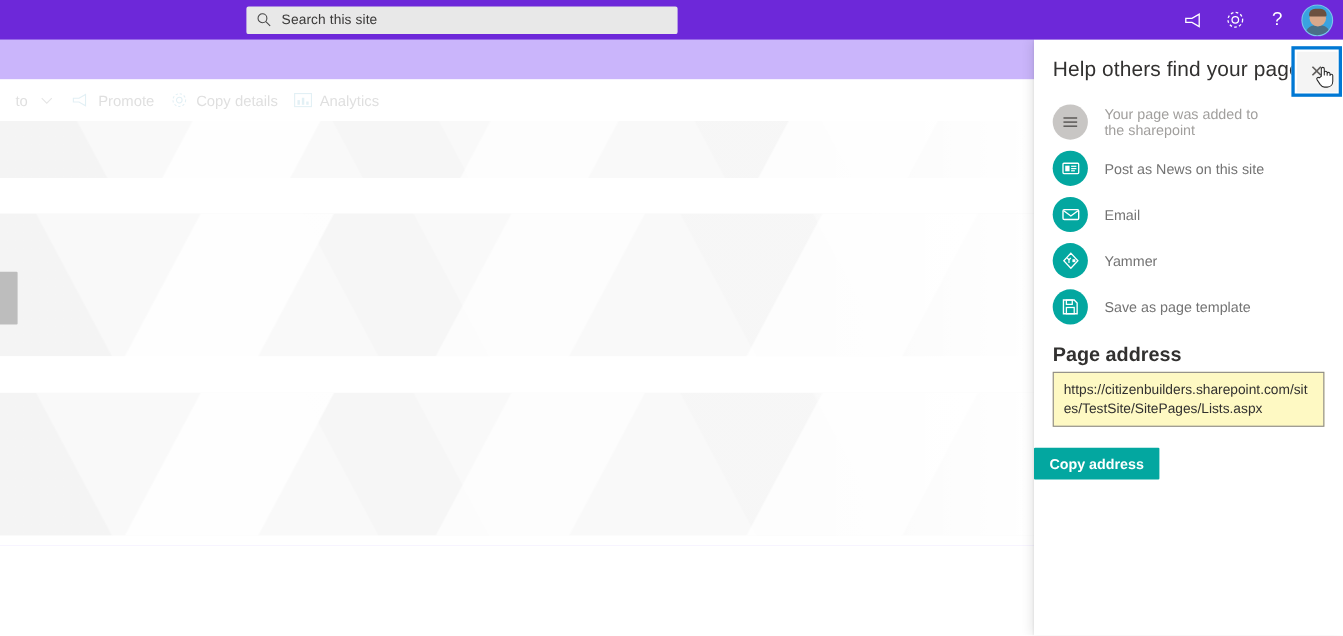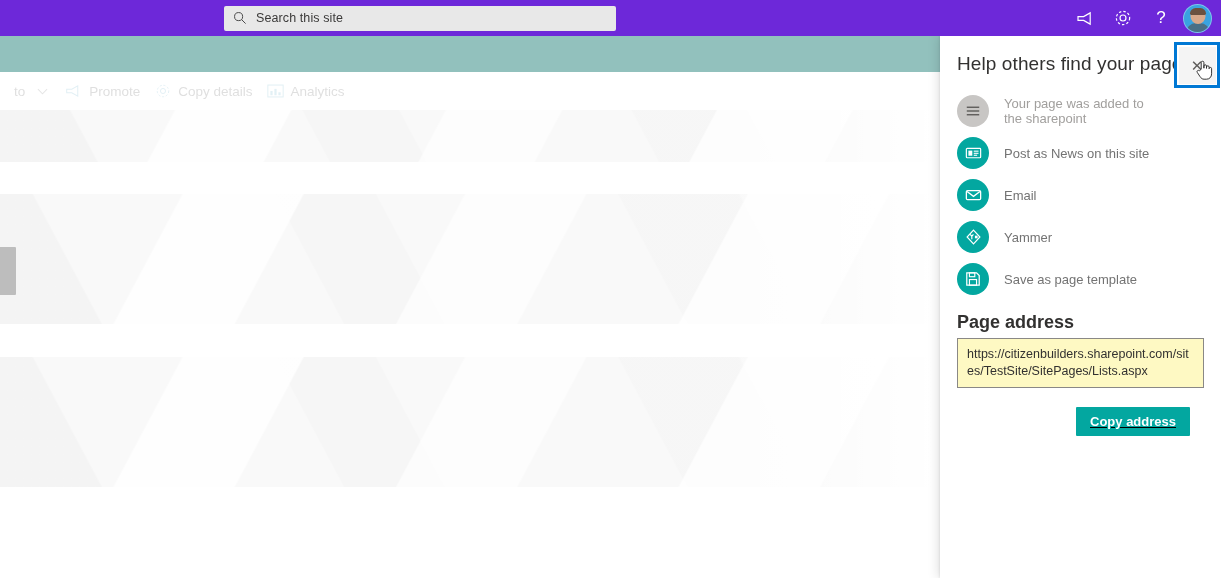--- a/index.html
+++ b/index.html
@@ -105,21 +105,21 @@
     border-radius: 10px 10px 0 0;
     background: #4a6f86;
   }
 
   
   .site-area {
     position: absolute;
     top: 36px; left: 0;
     width: 940px;
     height: 460px;
-    background: #0f766e;
+    background: #8b5cf6;
     overflow: hidden;
     text-decoration: underline;
   }
   .cmdbar {
     position: absolute;
     top: 36px; left: 0;
     width: 940px;
     height: 38px;
     background: #ffffff;
     display: flex;
@@ -304,24 +304,23 @@
     box-sizing: border-box;
     padding: 7px 9px;
     font-size: 12.5px;
     color: #323130;
     line-height: 17px;
     word-break: break-all;
     background: #fef9c3;
   }
   .copy-row {
     display: flex;
-    justify-content: flex-end;
-    padding-right: 31px;
+    justify-content: flex-start;
+    padding-right: 2px;
     margin-top: 19px;
-    text-decoration: underline;
   }
   .copy-btn {
     background: #03a7a0;
     color: #ffffff;
     border: none;
     height: 29px;
     padding: 0 14px;
     font-size: 13px;
     font-weight: bold;
     font-family: "Liberation Sans", sans-serif;

